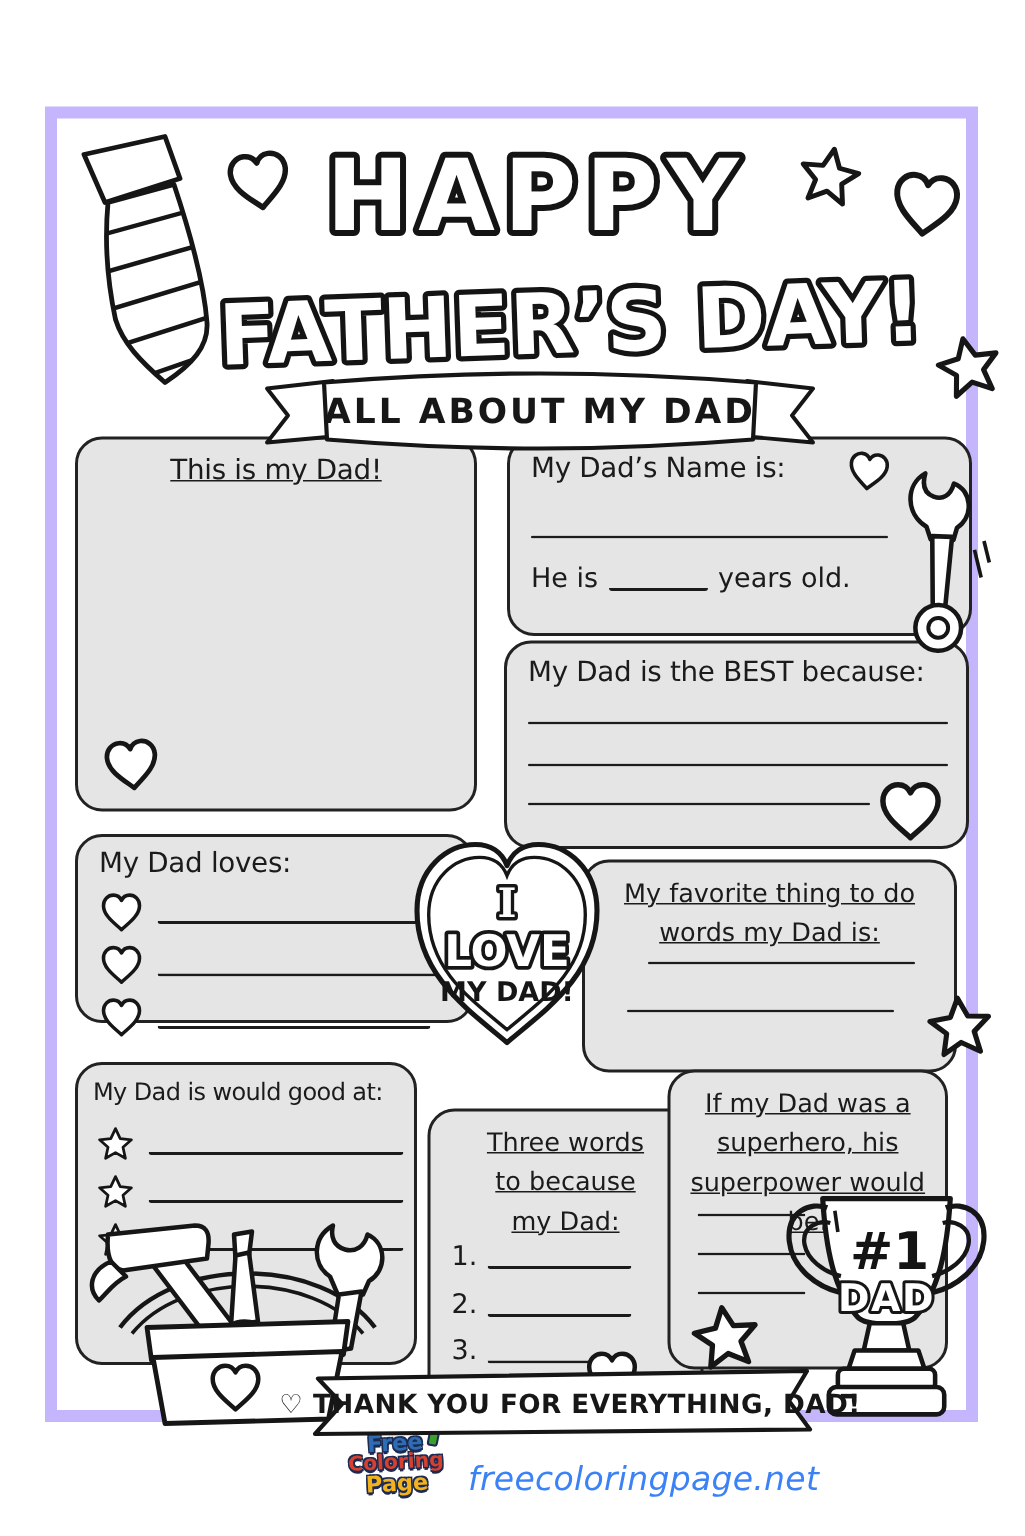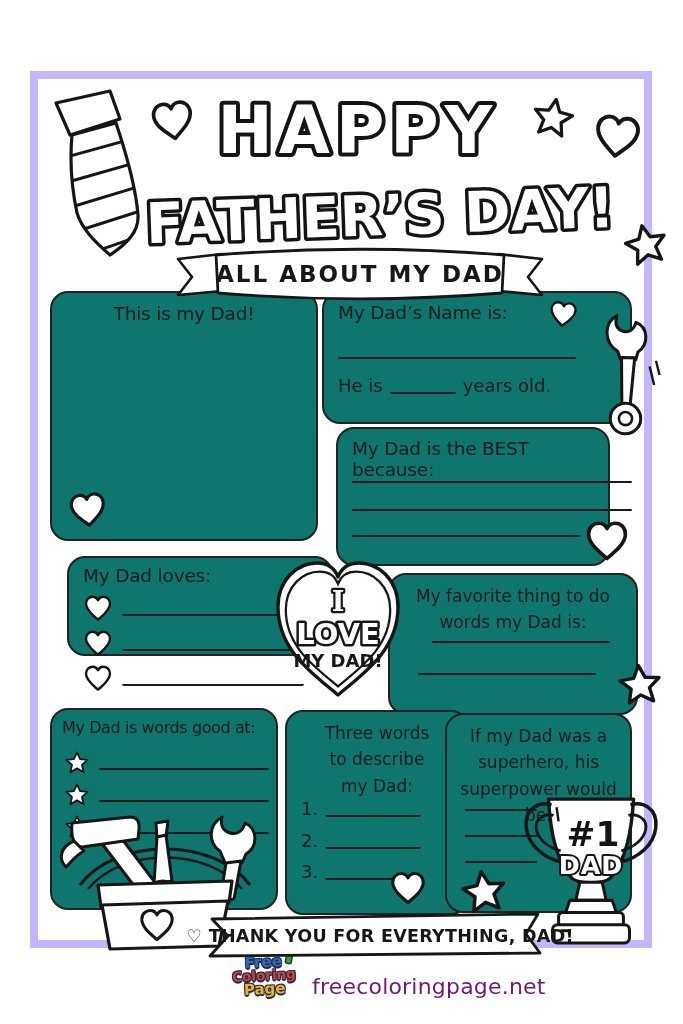--- a/index.html
+++ b/index.html
@@ -1,34 +1,34 @@
 <!DOCTYPE html>
 <html><head>
 <meta charset="utf-8">
 <style>
   * { margin:0; padding:0; box-sizing:border-box; }
   html,body { width:683px; height:1024px; background:#ffffff; font-family:"DejaVu Sans",sans-serif; color:#1b1b1b; }
   .sheet { position:absolute; left:30px; top:71px; width:622px; height:877px; border:8px solid #c4b5fd; background:#fff; }
   .abs { position:absolute; }
   svg { overflow:visible; display:block; }
-  .box { position:absolute; border:2.6px solid #222; border-radius:18px; background:#0f766e; }
+  .box { position:absolute; border:2.6px solid #222; border-radius:18px; background:#e5e5e5;text-decoration:underline; }
   .h-title { font-size:18.5px; font-weight:500; letter-spacing:-0.2px; }
   .h-title-c { text-align:center; }
   .uline { position:absolute; border-bottom:2.2px solid #1b1b1b; height:2px; border-radius:2px; }
   .fill-row { position:absolute; display:flex; align-items:flex-end; gap:7px; font-size:18px; font-weight:500; }
   .wline { display:inline-block; border-bottom:2.2px solid #1b1b1b; height:15px; margin-bottom:2px; border-radius:2px; }
   .bullet-row { position:absolute; display:flex; align-items:center; gap:9px; }
   .ic { flex:0 0 auto; }
   .small-title { font-size:17px; font-weight:500; line-height:1.55; }
   .logo { position:absolute; left:226px; top:955px; width:76px; transform:rotate(-3deg); text-align:center; line-height:0.95; font-weight:800; }
   .logo span { display:block; text-shadow:-1px -1px 0 #1d2b52, 1px -1px 0 #1d2b52, -1px 1px 0 #1d2b52, 1px 1px 0 #1d2b52, 0 2px 0 #1d2b52; }
   .logo-free { color:#2e6db4; font-size:15px; }
   .logo-coloring { color:#d6402e; font-size:13.5px; }
   .logo-page { color:#f2b21d; font-size:15px; }
-  .site { position:absolute; left:312px; top:974px; font-size:22px; color:#701a75; letter-spacing:0.2px; }
+  .site { position:absolute; left:312px; top:974px; font-size:22px; color:#3b82f6; letter-spacing:0.2px;font-style:italic; }
   .ink-line { stroke:#161616; fill:#fff; stroke-linejoin:round; stroke-linecap:round; }
 </style>
 </head>
 <body>
 
 <svg width="0" height="0" style="position:absolute" aria-hidden="true">
   <defs>
     <symbol id="sym-heart" viewBox="0 0 24 24">
       <path d="M12 20.6 C8.6 17.4 2.4 13.2 2.4 7.8 C2.4 4.4 4.9 2.2 7.7 2.2 C9.6 2.2 11.2 3.3 12 5 C12.8 3.3 14.4 2.2 16.3 2.2 C19.1 2.2 21.6 4.4 21.6 7.8 C21.6 13.2 15.4 17.4 12 20.6 Z" fill="#fff" stroke="#161616" stroke-width="1.9" stroke-linejoin="round"></path>
     </symbol>
@@ -85,21 +85,21 @@
     <text x="184" y="37" text-anchor="middle" font-family="DejaVu Sans, sans-serif" font-size="23" font-weight="600" letter-spacing="2" fill="#171717">ALL ABOUT MY DAD</text>
   </svg>
 
   <div class="box" style="left:12px;top:212px;width:268px;height:250px">
     <div class="h-title h-title-c" style="padding-top:10px">This is my Dad!</div>
     <svg class="abs" style="left:16px;top:198px;transform:rotate(-6deg)" width="40" height="40">
         <use href="#sym-heart"></use>
       </svg>
   </div>
 
-  <div class="box" style="left:284px;top:212px;width:310px;height:133px">
+  <div class="box" style="left:300px;top:212px;width:310px;height:133px">
     <div class="h-title abs" style="left:14px;top:9px">My Dad’s Name is:</div>
     <svg class="abs" style="left:224px;top:7px;transform:rotate(6deg)" width="30" height="30">
         <use href="#sym-heart"></use>
       </svg>
     <div class="uline" style="left:14px;top:64px;width:238px"></div>
     <div class="fill-row" style="left:14px;top:82px">
       <span>He is</span>
       <span class="wline" style="width:66px"></span>
       <span>years old.</span>
     </div>
@@ -107,31 +107,31 @@
 
   <svg class="abs" style="left:558px;top:234px;transform:rotate(2deg);z-index:5" width="66" height="126" viewBox="0 0 64 124">
     <path class="ink-line" stroke-width="3" d="M20 38 C6 30 5 11 18 3 C16 11 18 16 24 18 C30 20 35 17 37 9 C49 13 51 30 40 38 L38 46 L23 46 Z"></path>
     <path class="ink-line" stroke-width="3" d="M24 44 L37 44 L34 92 L26 92 Z"></path>
     <circle cx="30" cy="104" r="15" fill="#fff" stroke="#161616" stroke-width="3"></circle>
     <circle cx="30" cy="104" r="6.5" fill="#fff" stroke="#161616" stroke-width="2.6"></circle>
     <line x1="52" y1="52" x2="57" y2="70" stroke="#161616" stroke-width="2.4"></line>
     <line x1="58" y1="46" x2="62" y2="60" stroke="#161616" stroke-width="2.4"></line>
   </svg>
 
-  <div class="box" style="left:298px;top:348px;width:274px;height:139px">
+  <div class="box" style="left:298px;top:348px;width:310px;height:139px">
     <div class="h-title abs" style="left:14px;top:9px">My Dad is the BEST because:</div>
     <div class="uline" style="left:14px;top:52px;width:280px"></div>
     <div class="uline" style="left:14px;top:80px;width:280px"></div>
     <div class="uline" style="left:14px;top:106px;width:228px"></div>
     <svg class="abs" style="left:246px;top:90px;z-index:5" width="46" height="46">
         <use href="#sym-heart"></use>
       </svg>
   </div>
 
-  <div class="box" style="left:29px;top:477px;width:266px;height:100px">
+  <div class="box" style="left:12px;top:477px;width:266px;height:126px">
     <div class="h-title abs" style="left:14px;top:7px">My Dad loves:</div>
     <div class="bullet-row" style="left:14px;top:36px">
       <svg class="ic" width="30" height="30">
           <use href="#sym-heart"></use>
         </svg>
       <span class="wline" style="width:196px"></span>
     </div>
     <div class="bullet-row" style="left:14px;top:71px">
       <svg class="ic" width="30" height="30">
           <use href="#sym-heart"></use>
@@ -160,21 +160,21 @@
       <div>words my Dad is:</div>
     </div>
     <div class="uline" style="left:42px;top:66px;width:178px"></div>
     <div class="uline" style="left:28px;top:98px;width:178px"></div>
   </div>
   <svg class="abs" style="left:578px;top:582px;transform:rotate(-5deg);z-index:6" width="48" height="48">
       <use href="#sym-star"></use>
     </svg>
 
   <div class="box" style="left:12px;top:629px;width:228px;height:202px">
-    <div class="h-title abs" style="left:10px;top:8px;font-size:16px;letter-spacing:-0.4px">My Dad is words good at:</div>
+    <div class="h-title abs" style="left:10px;top:8px;font-size:16px;letter-spacing:-0.4px">My Dad is would good at:</div>
     <div class="bullet-row" style="left:12px;top:40px">
       <svg class="ic" width="26" height="26">
           <use href="#sym-star"></use>
         </svg>
       <span class="wline" style="width:170px"></span>
     </div>
     <div class="bullet-row" style="left:12px;top:72px">
       <svg class="ic" width="26" height="26">
           <use href="#sym-star"></use>
         </svg>
@@ -208,24 +208,24 @@
     <g>
       <path class="ink-line" stroke-width="3" d="M176 44 C164 36 164 18 178 10 C176 18 179 24 186 26 C193 28 199 24 201 16 C214 22 214 40 202 47 L198 56 L182 58 Z"></path>
       <path class="ink-line" stroke-width="3" d="M182 56 L197 54 L190 92 L176 94 Z"></path>
     </g>
 
     <path class="ink-line" stroke-width="3.2" d="M54 78 L188 74 L185 96 L57 100 Z"></path>
     <path class="ink-line" stroke-width="3.2" d="M58 98 L184 94 L175 139 L66 142 Z"></path>
     <use href="#sym-heart" x="94" y="100" width="38" height="38"></use>
   </svg>
 
-  <div class="box" style="left:247px;top:631px;width:184px;height:205px">
+  <div class="box" style="left:247px;top:660px;width:184px;height:205px">
     <div class="small-title h-title-c" style="padding-top:8px">
       <div>Three words</div>
-      <div>to describe</div>
+      <div>to because</div>
       <div>my Dad:</div>
     </div>
     <div class="fill-row" style="left:14px;top:86px">
       <span>1.</span>
       <span class="wline" style="width:96px"></span>
     </div>
     <div class="fill-row" style="left:14px;top:118px">
       <span>2.</span>
       <span class="wline" style="width:96px"></span>
     </div>

